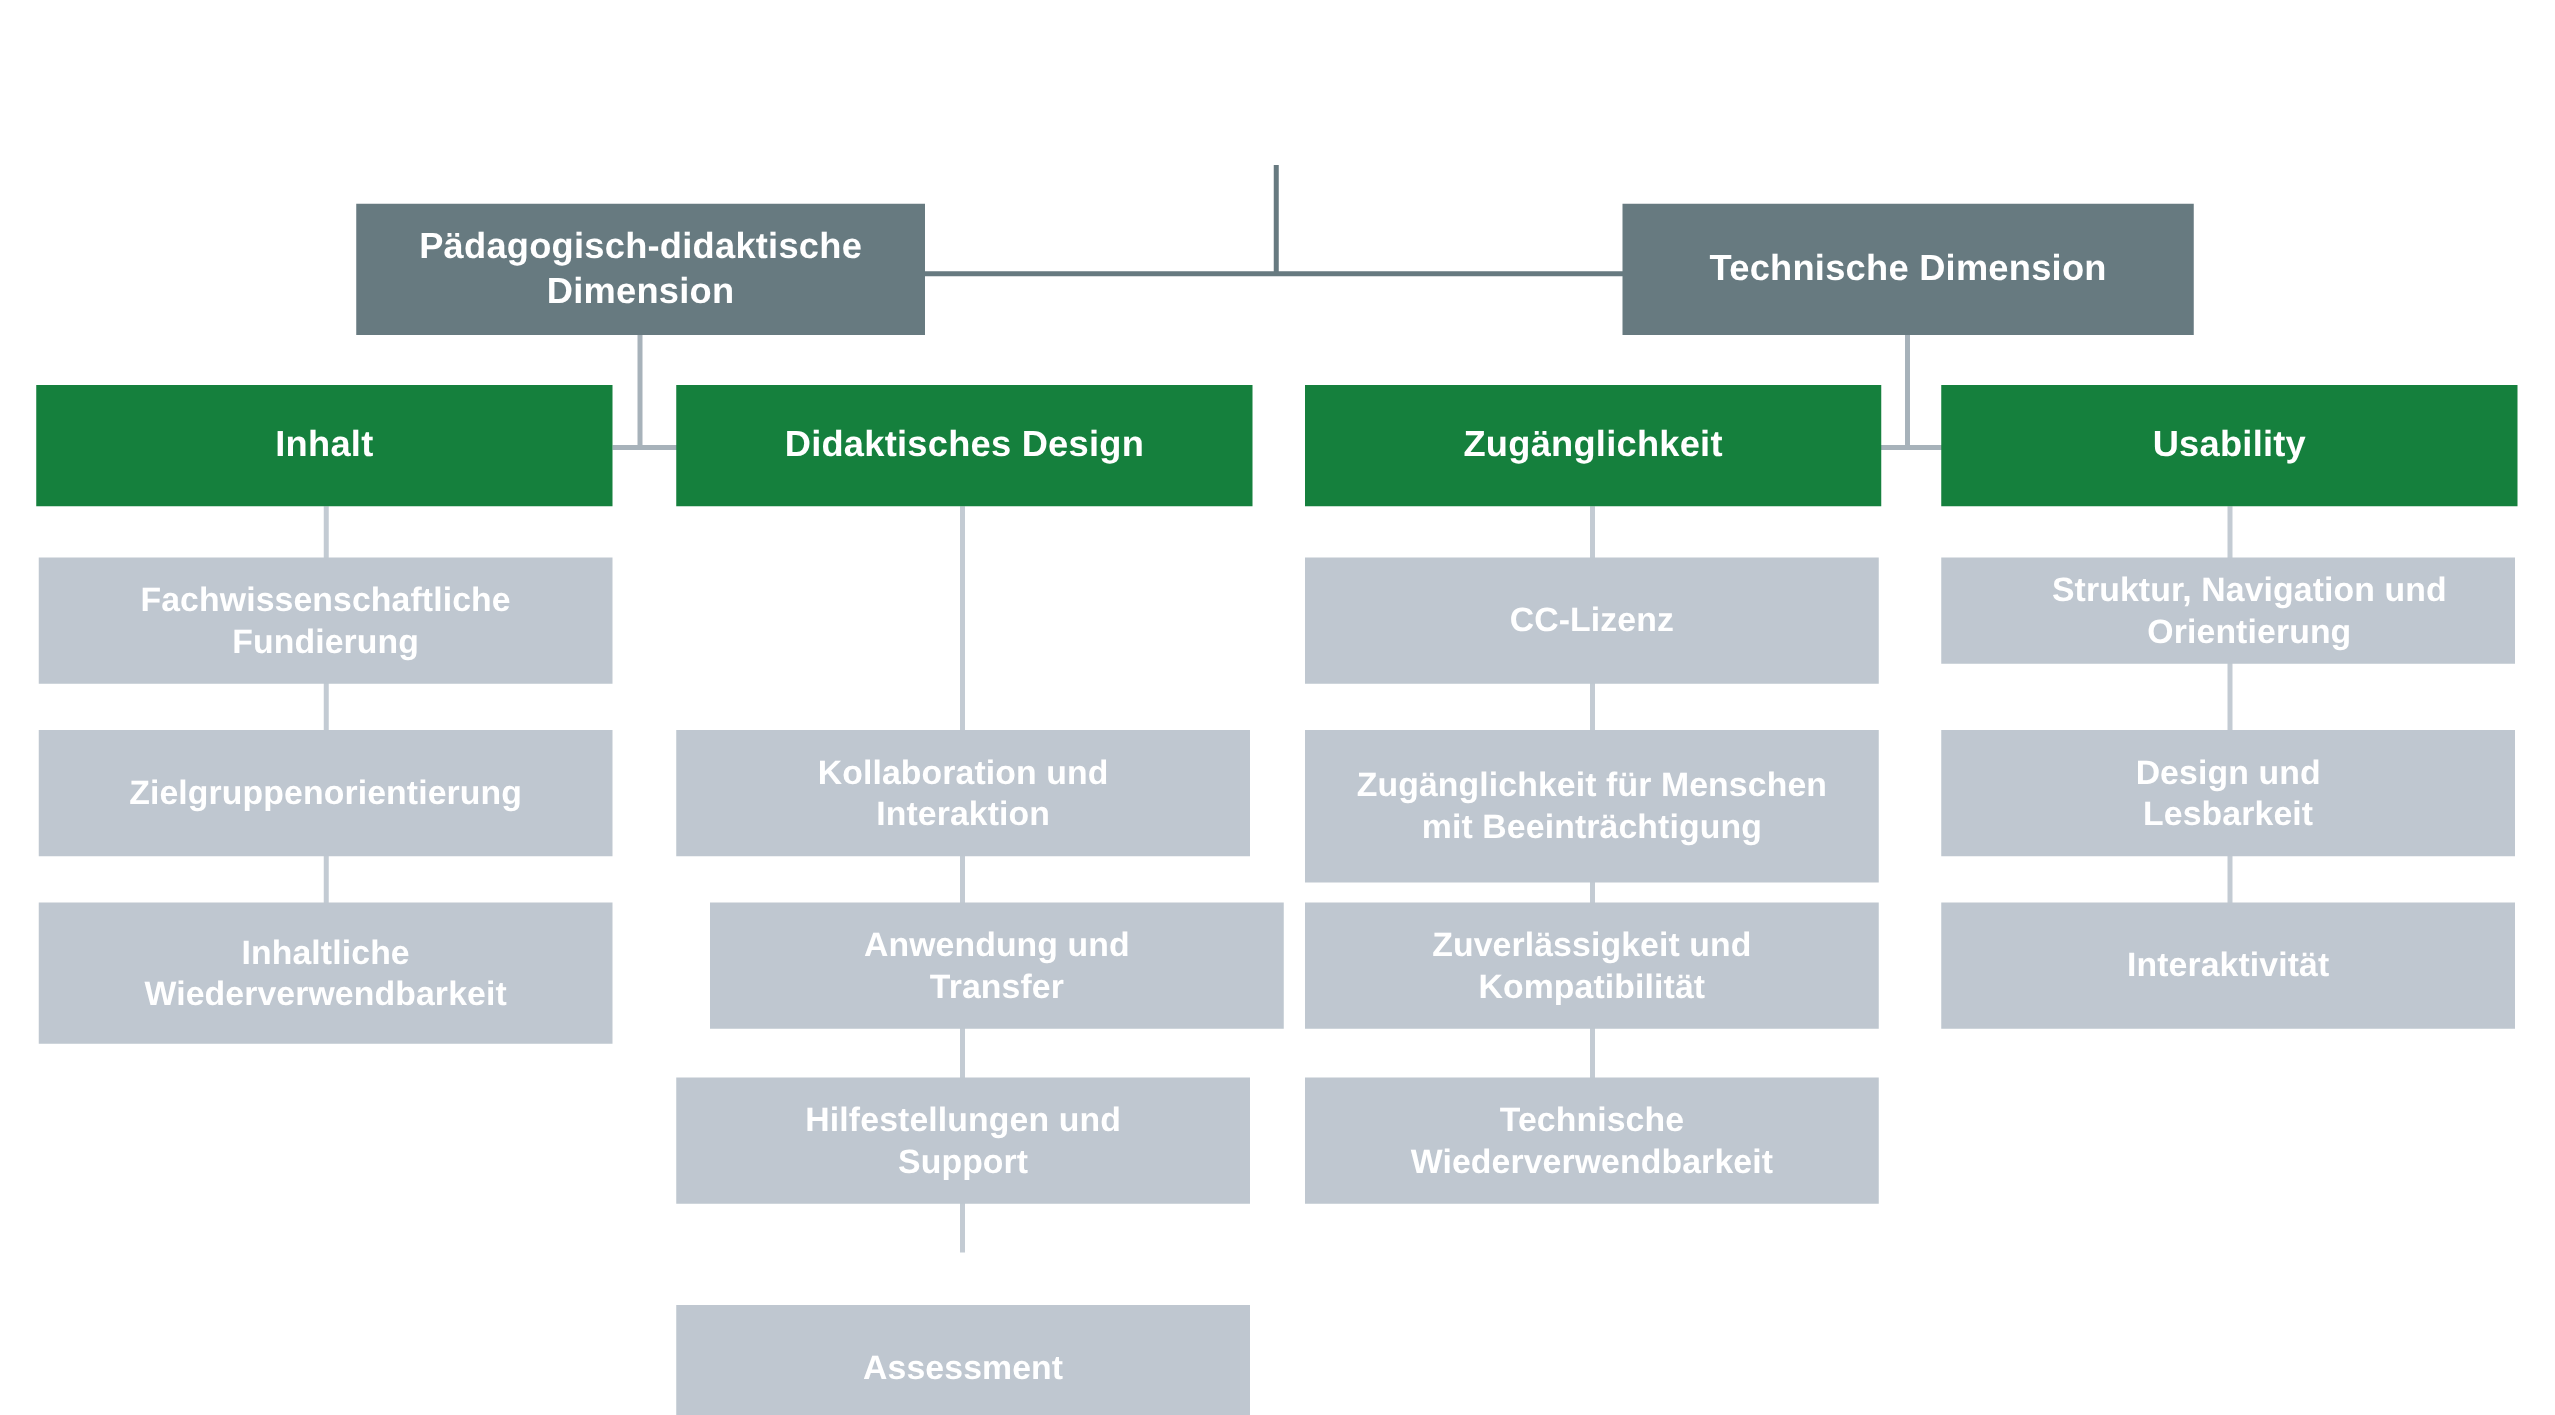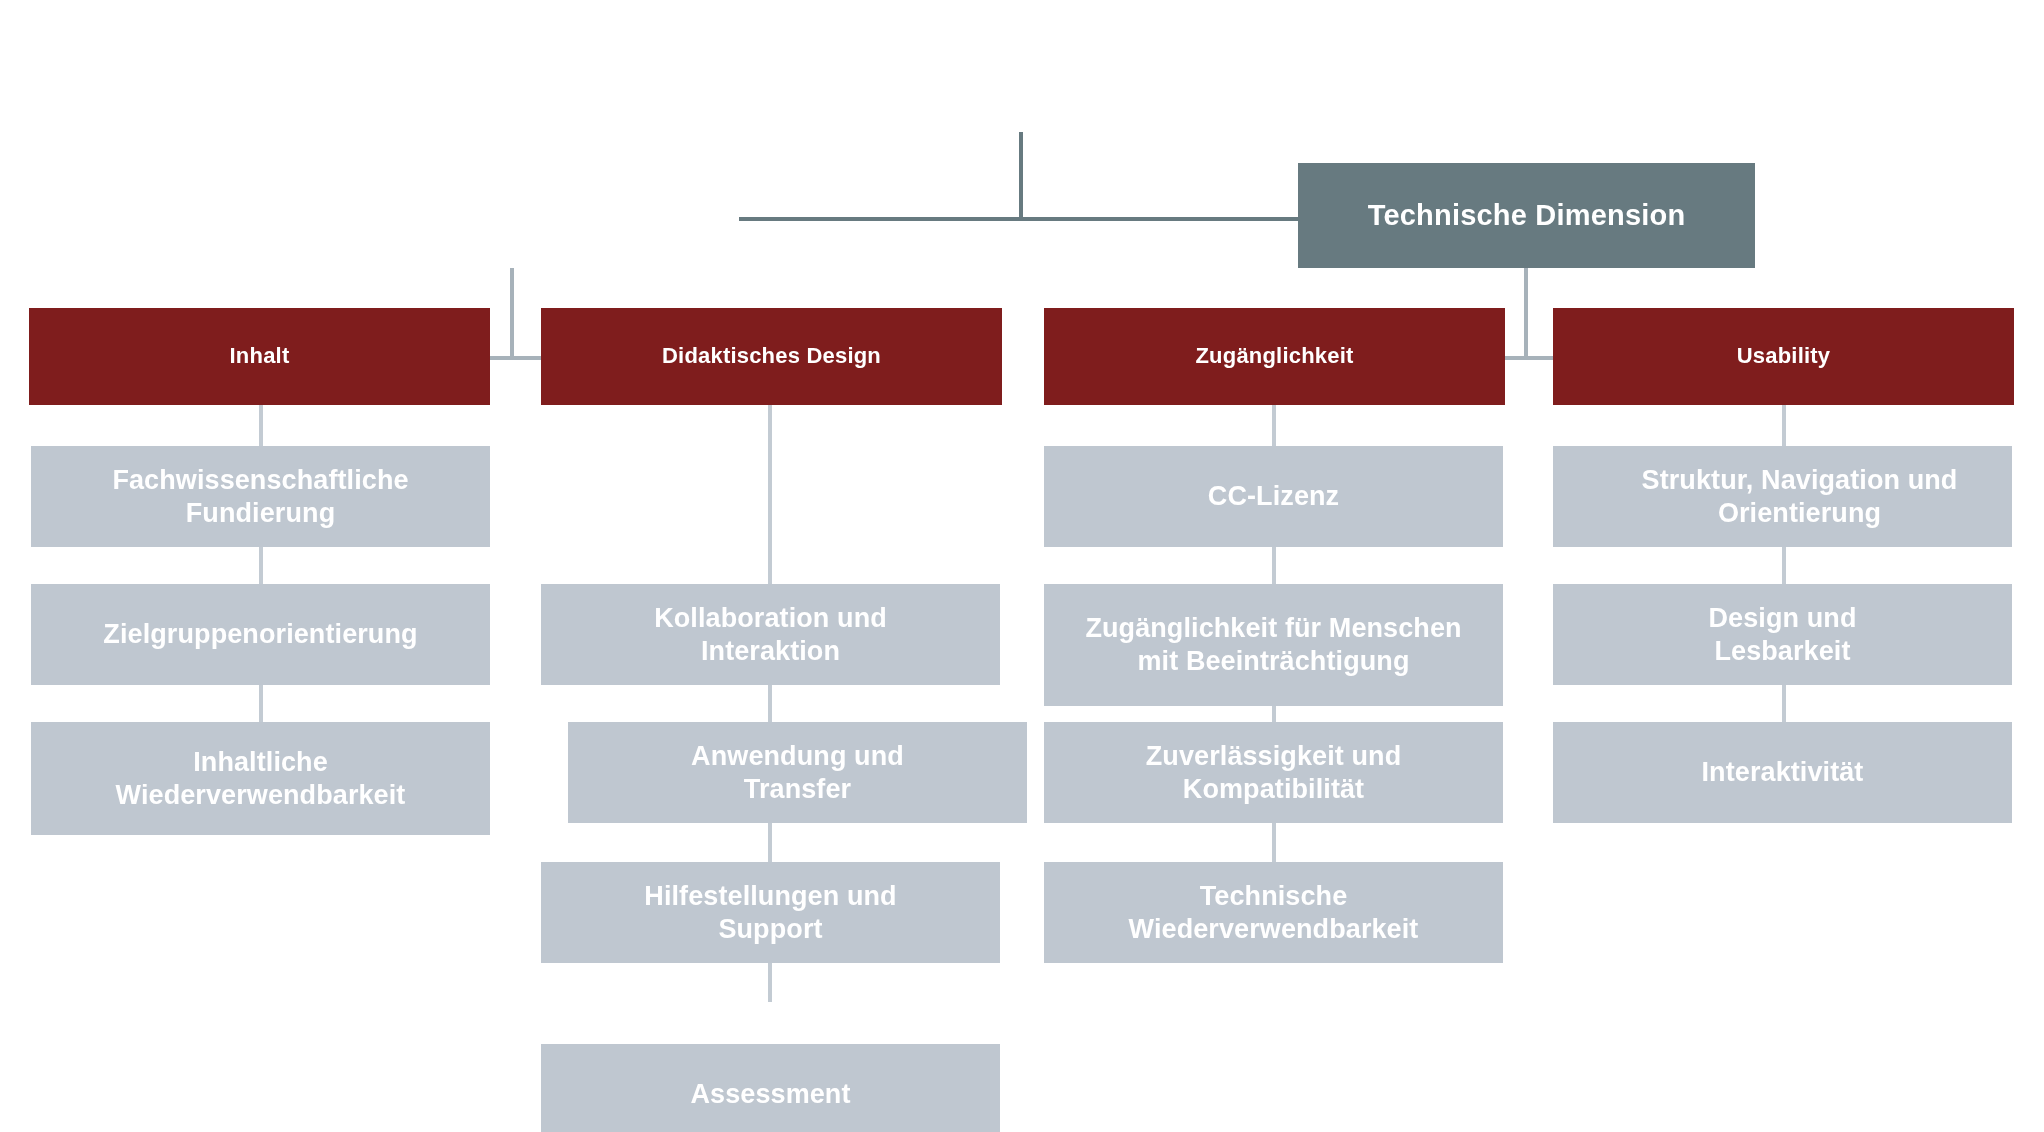--- a/index.html
+++ b/index.html
@@ -29,21 +29,21 @@
     font-weight: bold;
     line-height: 1.22;
     padding: 4px 14px;
     z-index: 3;
   }
   .node .lbl { display: block; white-space: pre-line; }
 
   
   .lvl-root  { background: #3f5055; font-size: 30px; letter-spacing: .2px; }
   .lvl-dim   { background: #677a80; font-size: 29px; letter-spacing: .2px; }
-  .lvl-cat   { background: #7f1d1d; font-size: 22px; letter-spacing: .2px; }
+  .lvl-cat   { background: #15803d; font-size: 29px; letter-spacing: .2px; }
   .lvl-leaf  { background: #bfc7d0; font-size: 27px; letter-spacing: .1px; }
 
   
   .conn {
     position: absolute;
     z-index: 1;
   }
   .conn-dark  { background: #677a80; }
   .conn-mid   { background: #a7b2ba; }
   .conn-light { background: #c3cbd3; }
@@ -65,20 +65,24 @@
 
   <div class="conn conn-light" style="left:259px; top:405px; width:4px; height:320px;"></div>
 
   <div class="conn conn-light" style="left:768px; top:405px; width:4px; height:597px;"></div>
 
   <div class="conn conn-light" style="left:1272px; top:405px; width:4px; height:458px;"></div>
 
   <div class="conn conn-light" style="left:1782px; top:405px; width:4px; height:320px;"></div>
 
 
+  <div class="node lvl-dim" style="left:285px; top:163px; width:455px; height:105px;">
+    <span class="lbl">Pädagogisch-didaktische
+Dimension</span>
+  </div>
   <div class="node lvl-dim" style="left:1298px; top:163px; width:457px; height:105px;">
     <span class="lbl">Technische Dimension</span>
   </div>
 
   <div class="node lvl-cat" style="left:29px; top:308px; width:461px; height:97px;">
     <span class="lbl">Inhalt</span>
   </div>
   <div class="node lvl-cat" style="left:541px; top:308px; width:461px; height:97px;">
     <span class="lbl">Didaktisches Design</span>
   </div>
@@ -126,21 +130,21 @@
   </div>
   <div class="node lvl-leaf" style="left:1044px; top:722px; width:459px; height:101px;">
     <span class="lbl">Zuverlässigkeit und
 Kompatibilität</span>
   </div>
   <div class="node lvl-leaf" style="left:1044px; top:862px; width:459px; height:101px;">
     <span class="lbl">Technische
 Wiederverwendbarkeit</span>
   </div>
 
-  <div class="node lvl-leaf" style="left:1553px; top:446px; width:459px; height:101px;padding-left:48px;">
+  <div class="node lvl-leaf" style="left:1553px; top:446px; width:459px; height:85px;padding-left:48px;">
     <span class="lbl">Struktur, Navigation und
 Orientierung</span>
   </div>
   <div class="node lvl-leaf" style="left:1553px; top:584px; width:459px; height:101px;">
     <span class="lbl">Design und
 Lesbarkeit</span>
   </div>
   <div class="node lvl-leaf" style="left:1553px; top:722px; width:459px; height:101px;">
     <span class="lbl">Interaktivität</span>
   </div>

